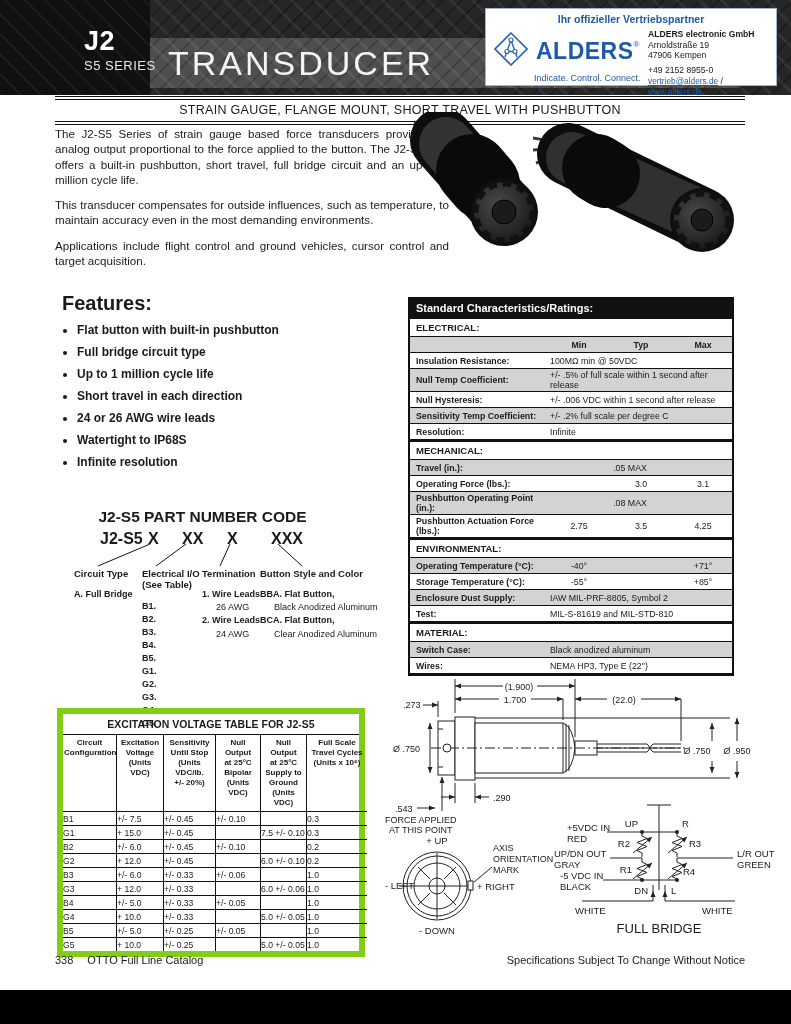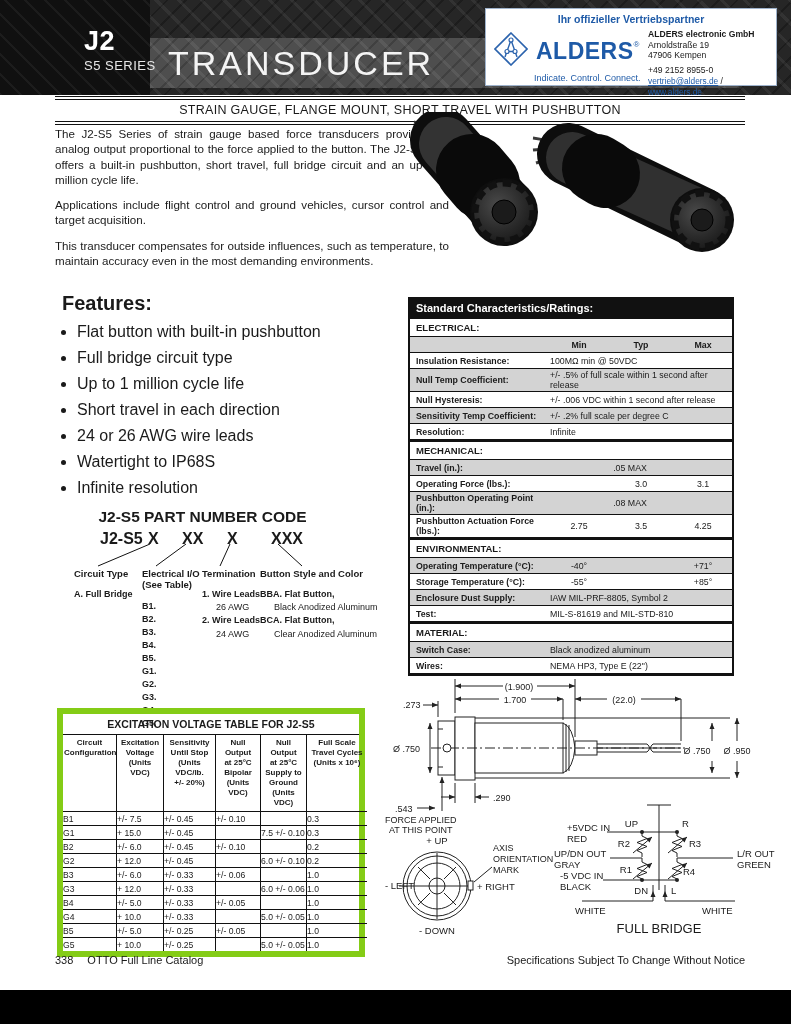--- a/index.html
+++ b/index.html
@@ -37,21 +37,21 @@
   .section-title{position:absolute;left:55px;top:96px;width:690px;text-align:center;
      border-top:4px double #111;border-bottom:4px double #111;font-size:12.5px;
      padding:3px 0 4px 0;letter-spacing:.3px;}
   
   .intro{position:absolute;left:55px;top:126px;width:394px;font-size:11.6px;line-height:1.32;text-align:justify;}
   .intro p{margin:0 0 10px 0;}
   
   .features{position:absolute;left:55px;top:292px;width:330px;}
   .features h2{font-size:20px;margin:0 0 8px 7px;}
   .features ul{margin:0;padding-left:22px;}
-  .features li{font-weight:normal;font-size:16px;margin-bottom:8px;}
+  .features li{font-weight:bold;font-size:12px;margin-bottom:8px;}
   
   .chartab{position:absolute;left:408px;top:297px;width:326px;border:2px solid #111;box-sizing:border-box;font-size:8.8px;}
   .chartab .titlebar{background:#111;color:#fff;font-weight:bold;font-size:11px;padding:3px 6px;}
   .char-section{font-weight:bold;font-size:9.5px;padding:3px 6px;border-top:2px solid #111;border-bottom:1px solid #111;background:#fff;}
   .char-head,.char-row{display:grid;grid-template-columns:138px 62px 62px 62px;align-items:center;border-bottom:1px solid #111;min-height:15px;}
   .char-head{background:#d3d3d3;font-weight:bold;}
   .char-head div{text-align:center;}
   .char-row.shade{background:#d3d3d3;}
   .char-row .lab{font-weight:bold;padding:1px 2px 1px 6px;}
   .char-row .v{text-align:center;padding:1px 0;}
@@ -128,22 +128,22 @@
           </div>
         </div>
       </div>
     </div>
   </div>
 
   <div class="section-title">STRAIN GAUGE, FLANGE MOUNT, SHORT TRAVEL WITH PUSHBUTTON</div>
 
   <div class="intro">
     <p>The J2-S5 Series of strain gauge based force transducers provides an analog output proportional to the force applied to the button. The J2-S5 also offers a built-in pushbutton, short travel, full bridge circuit and an up to 1 million cycle life.</p>
+    <p>This transducer compensates for outside influences, such as temperature, to maintain accuracy even in the most demanding environments.</p>
     <p>Applications include flight control and ground vehicles, cursor control and target acquisition.</p>
-    <p>This transducer compensates for outside influences, such as temperature, to maintain accuracy even in the most demanding environments.</p>
   </div>
 
   <svg class="dsvg" style="left:400px;top:112px" width="391" height="175" viewBox="0 0 391 175">
     <defs>
       <radialGradient id="faceG" cx="40%" cy="38%" r="75%">
         <stop offset="0%" stop-color="#4a4a4a"></stop>
           <stop offset="55%" stop-color="#2b2b2b"></stop>
           <stop offset="100%" stop-color="#141414"></stop>
       </radialGradient>
     </defs>

